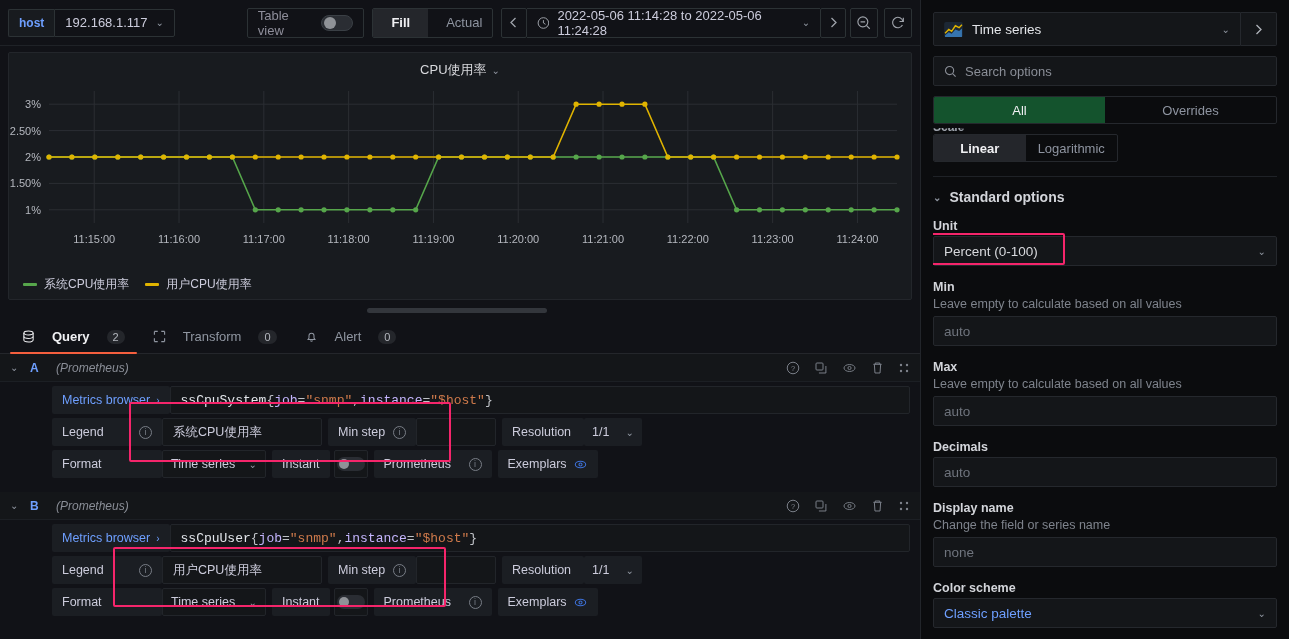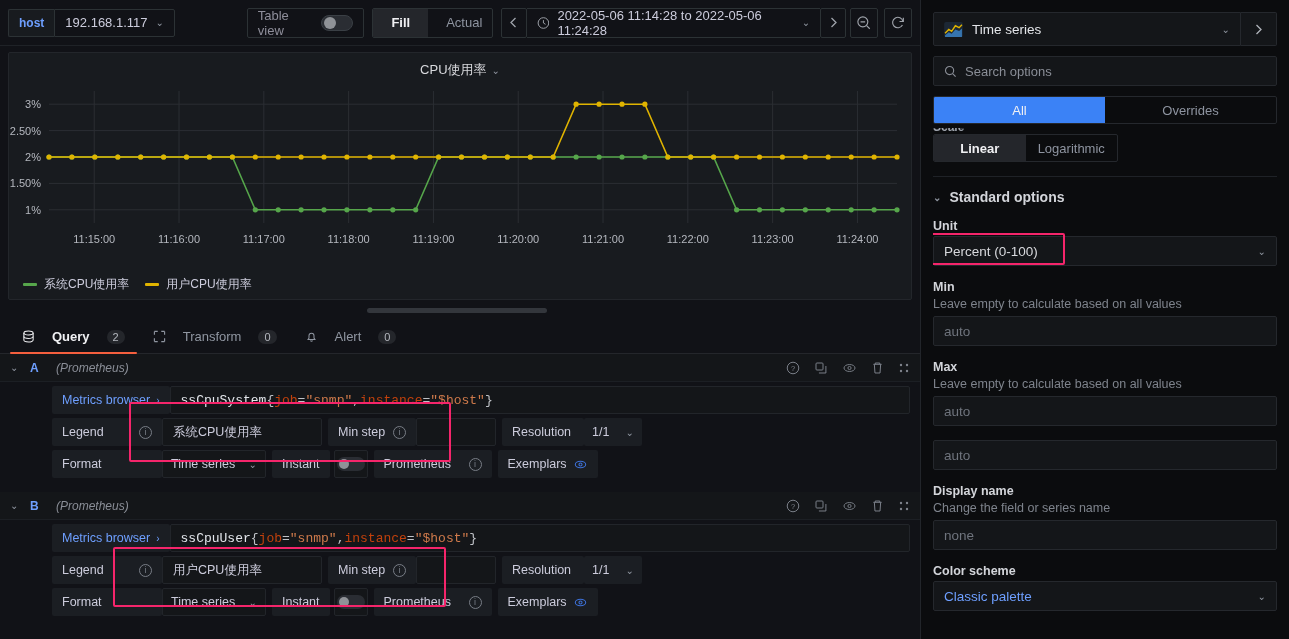--- a/index.html
+++ b/index.html
@@ -138,21 +138,21 @@
     padding: 0 10px; font-size: 12.5px; color: #ccccdc; min-width: 118px;
     border-radius: 2px;
   }
   .q-lbl.link { color: #6e9fff; }
   .q-expr {
     flex: 1; background: #141619; border: 1px solid #22252a; border-radius: 2px;
     display: flex; align-items: center; padding: 0 10px;
     font-family: "Liberation Mono", monospace; font-size: 13px; color: #d8d9dd;
   }
   .tok-fn { color: #e3e6eb; }
-  .tok-key { color: #c2410c; }
+  .tok-key { color: #c4b5fd; }
   .tok-str { color: #cf7a4b; }
   .tok-punc { color: #bfc2c7; }
   .q-input {
     background: #141619; border: 1px solid #22252a; border-radius: 2px;
     display: flex; align-items: center; padding: 0 10px; font-size: 12.5px;
     color: #ccccdc;
   }
   .q-select {
     background: #1b1e23; border-radius: 2px; display: flex; align-items: center;
     justify-content: space-between; padding: 0 8px; font-size: 12.5px; color: #ccccdc;
@@ -205,21 +205,21 @@
     font-size: 13px;
   }
   .allover {
     margin-top: 10px; display: flex; border: 1px solid #25282d; border-radius: 2px;
     height: 28px; overflow: hidden;
   }
   .allover > div {
     flex: 1; display: flex; align-items: center; justify-content: center;
     font-size: 13px; color: #8e94a0;
   }
-  .allover > div.active { background: #3b82f6; color: #f0f0f3; }
+  .allover > div.active { background: #14532d; color: #f0f0f3; }
   .opt-scroll { position: absolute; left: 0; right: 0; top: 72px; bottom: 0; overflow: hidden; }
   .sec-label { font-size: 12px; color: #9da2ab; font-weight: 600; margin-bottom: 5px; }
   .lin-log {
     display: flex; border: 1px solid #25282d; border-radius: 2px; height: 28px;
     width: 185px; overflow: hidden; margin-bottom: 14px;
   }
   .lin-log > div {
     flex: 1; display: flex; align-items: center; justify-content: center;
     font-size: 13px; color: #8e94a0;
   }
@@ -743,20 +743,21 @@
 
         <div class="field">
           <div class="f-label">Max</div>
           <div class="f-desc">Leave empty to calculate based on all values</div>
           <div class="f-input">
             <span>auto</span>
           </div>
         </div>
 
         <div class="field">
+          <div class="f-label">Decimals</div>
           <div class="f-input">
             <span>auto</span>
           </div>
         </div>
 
         <div class="field">
           <div class="f-label">Display name</div>
           <div class="f-desc">Change the field or series name</div>
           <div class="f-input">
             <span>none</span>

